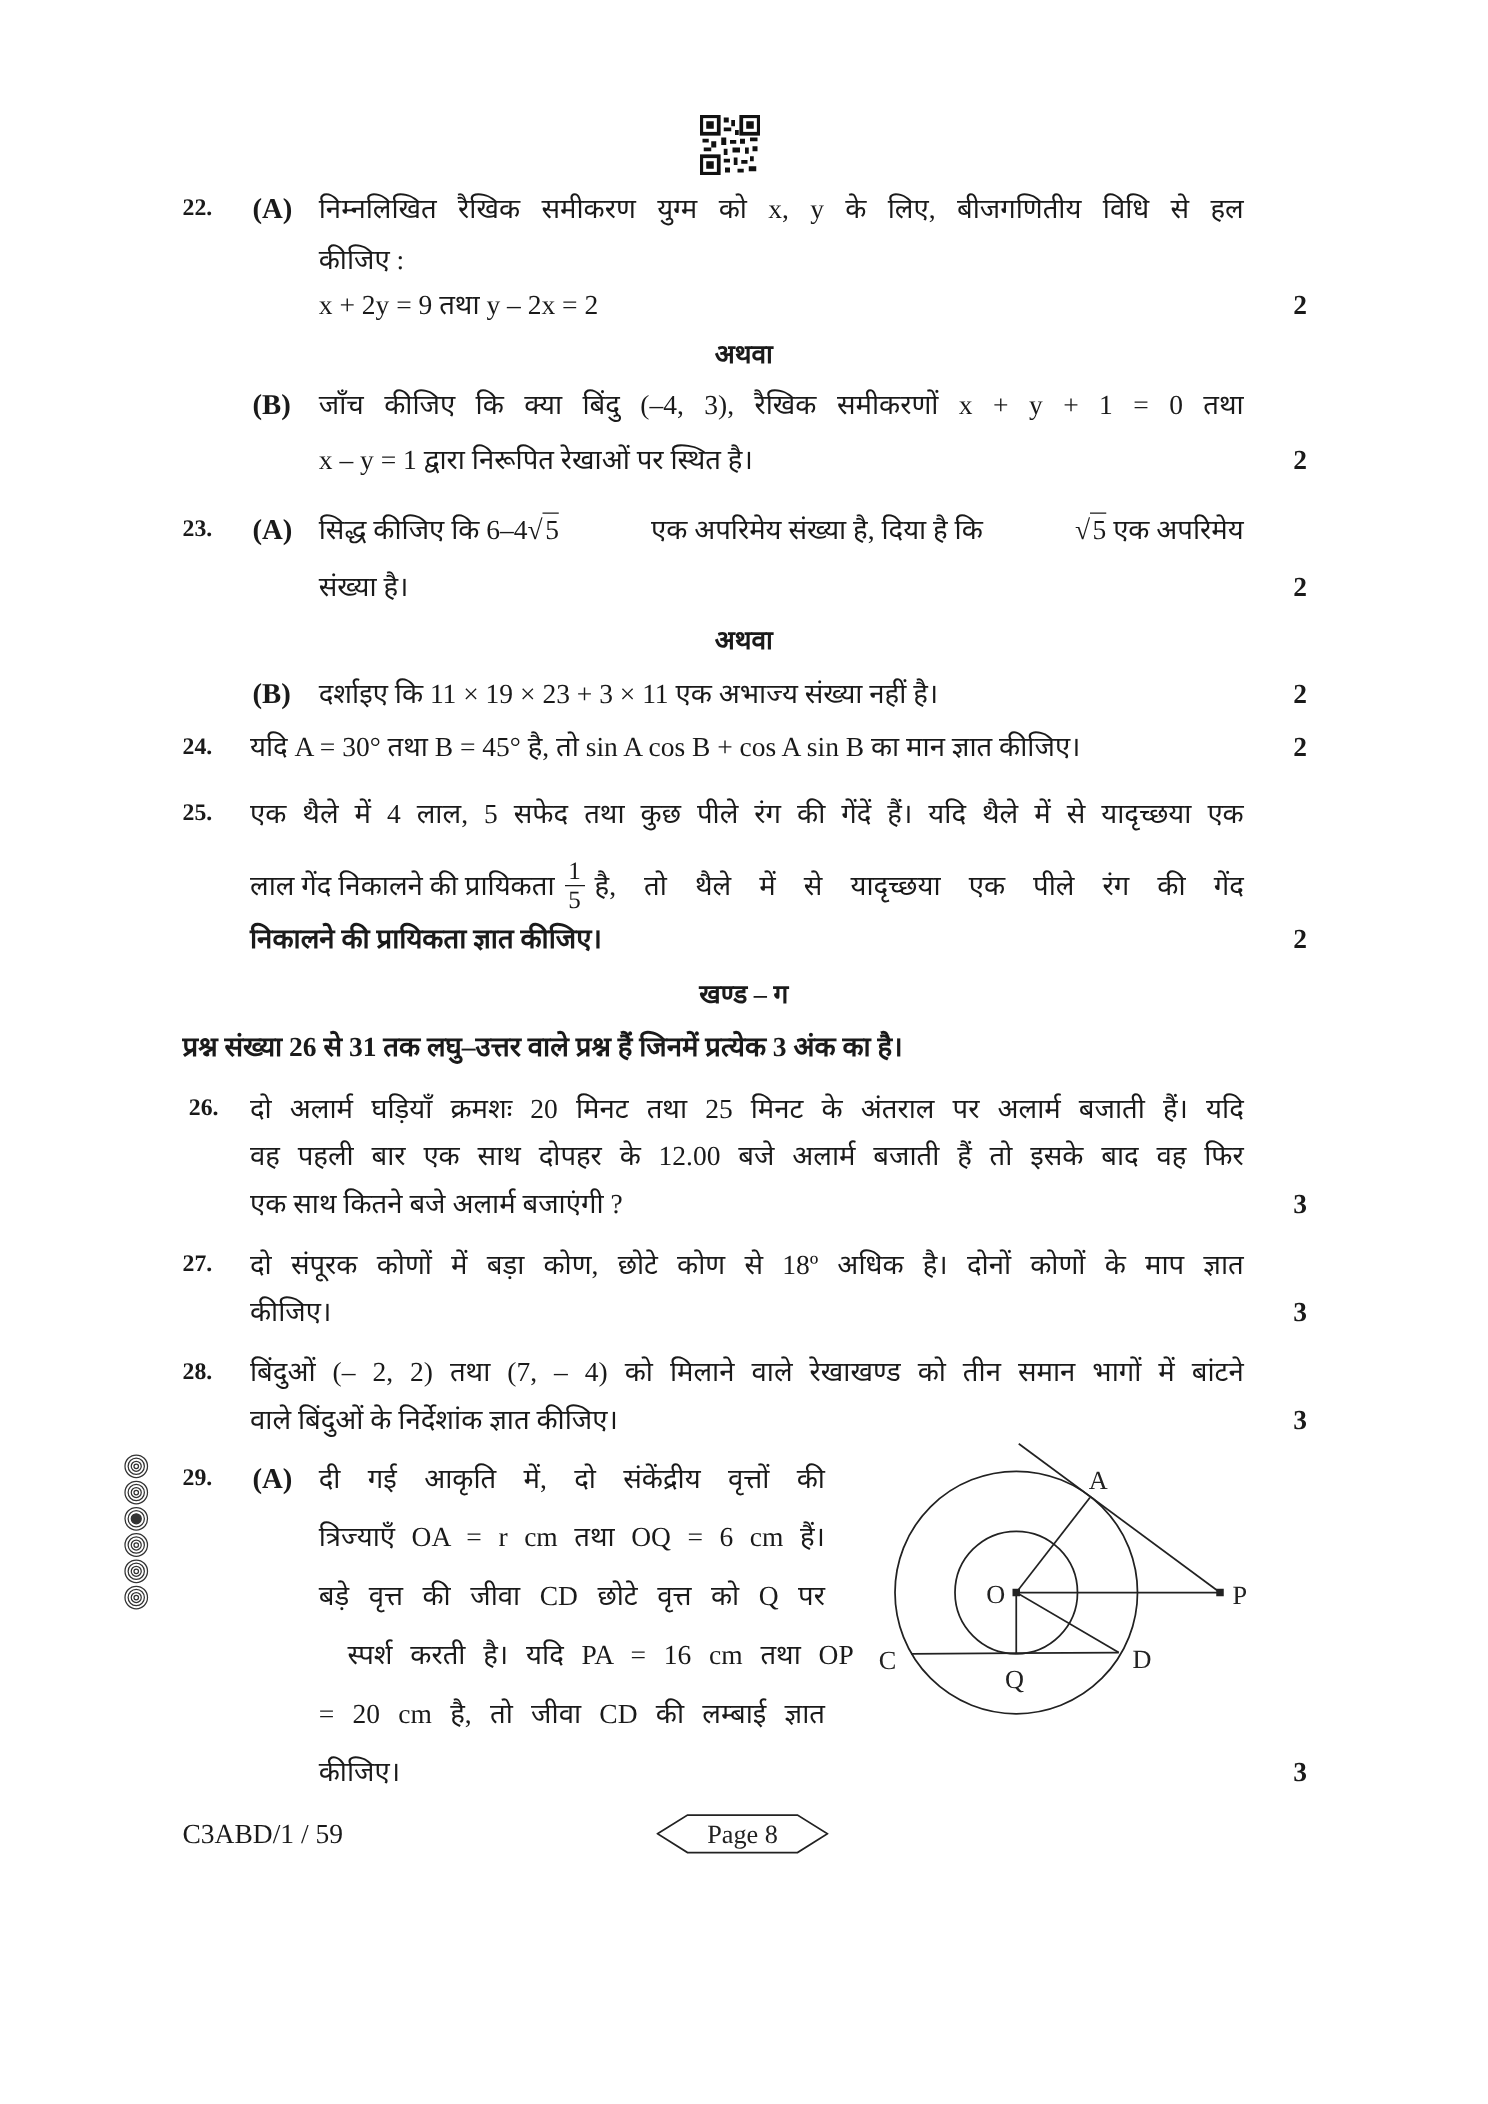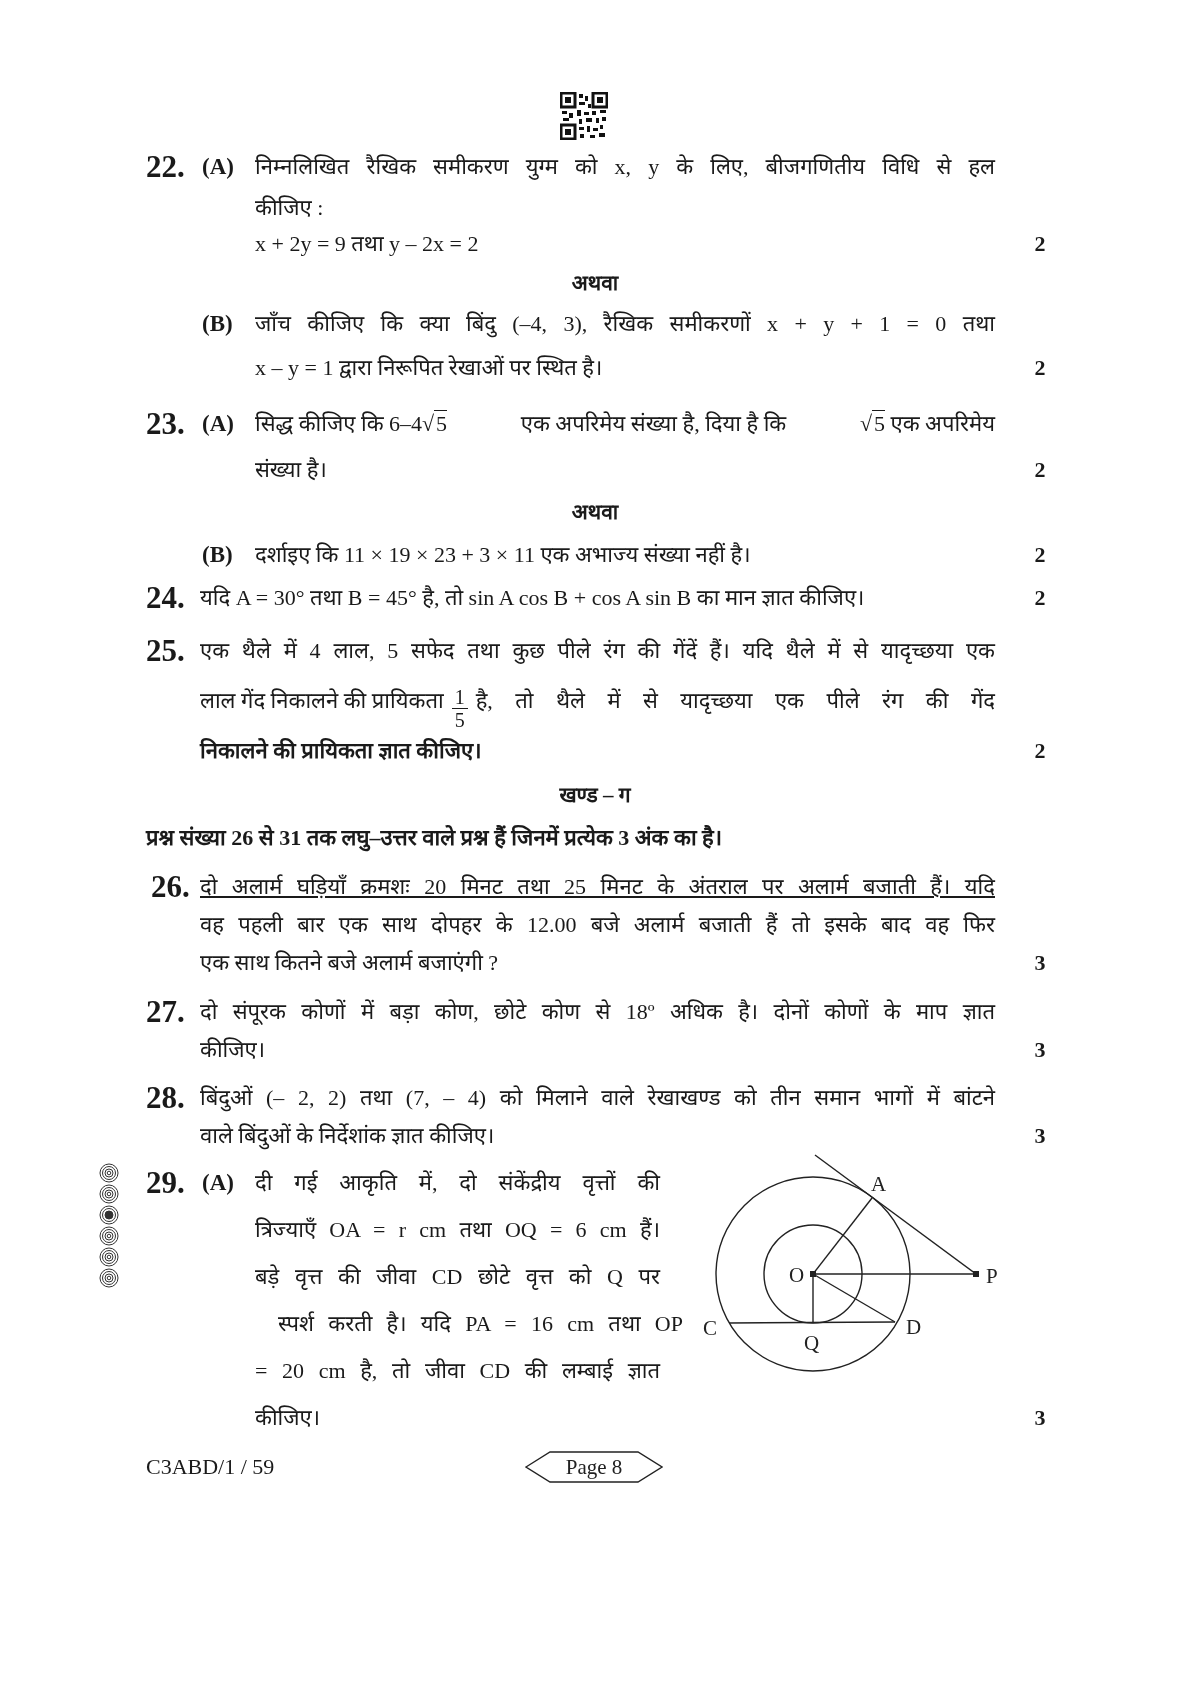--- a/index.html
+++ b/index.html
@@ -1,21 +1,21 @@
 <!DOCTYPE html>
 <html><head>
 <meta charset="utf-8">
 <style>
   html, body { margin: 0; padding: 0; background: #ffffff; }
   body { width: 1190px; height: 1683px; position: relative; overflow: hidden;
          font-family: "Liberation Serif", "DejaVu Serif", serif; color: #1a1a1a; }
   .abs { position: absolute; }
   .line { position: absolute; font-size: 22px; line-height: 30px; white-space: nowrap; }
   .just { text-align: justify; text-align-last: justify; }
-  .qnum { position: absolute; font-weight: bold; font-size: 31px; line-height: 30px; }
+  .qnum { position: absolute; font-weight: bold; font-size: 19px; line-height: 30px; }
   .part { position: absolute; font-weight: bold; font-size: 23px; line-height: 30px; }
   .mark { position: absolute; font-weight: bold; font-size: 22px; line-height: 30px; left: 1030px; width: 20px; text-align: center; }
   .center { position: absolute; left: 0; width: 1190px; text-align: center; font-weight: bold; font-size: 21px; line-height: 30px; }
   .bold { font-weight: bold; }
   i { font-style: italic; }
   .frac { display: inline-flex; flex-direction: column; align-items: center; vertical-align: middle; font-size: 20px; line-height: 22px; margin: 0 8px; }
   .frac .num { border-bottom: 1.4px solid #1a1a1a; padding: 0 3px; }
   .sqrt { border-top: 1.4px solid #1a1a1a; padding-left: 2px; }
   svg text { font-family: "Liberation Serif", "DejaVu Serif", serif; }
 </style>
@@ -85,36 +85,36 @@
 <div class="part" style="left:202px;top:540px;">(B)</div>
 <div class="line" style="left:255px;top:540px;">दर्शाइए कि 11 × 19 × 23 + 3 × 11 एक अभाज्य संख्या नहीं है।</div>
 <div class="mark" style="top:540px;">2</div>
 
 <div class="qnum" style="left:146px;top:583px;">24.</div>
 <div class="line" style="left:200px;top:583px;">यदि A = 30°  तथा B = 45° है, तो sin A cos B + cos A sin B का मान ज्ञात कीजिए।</div>
 <div class="mark" style="top:583px;">2</div>
 
 <div class="qnum" style="left:146px;top:636px;">25.</div>
 <div class="line just" style="left:200px;top:636px;width:795px;">एक थैले में 4 लाल, 5 सफेद तथा कुछ पीले रंग की गेंदें हैं। यदि थैले में से यादृच्छया एक</div>
-<div class="line" style="left:200px;top:686px;width:795px;display:flex;justify-content:space-between;">
+<div class="line" style="left:200px;top:686px;width:795px;display:flex;justify-content:space-between;align-items:center;">
   <span>लाल गेंद निकालने की प्रायिकता</span>
   <span class="frac">
     <span class="num">1</span>
     <span class="den">5</span>
   </span>
   <span style="flex:1;text-align:justify;text-align-last:justify;">है, तो थैले में से यादृच्छया एक पीले रंग की गेंद</span>
 </div>
 <div class="line" style="left:200px;top:736px;font-weight:bold;">निकालने की प्रायिकता ज्ञात कीजिए।</div>
 <div class="mark" style="top:736px;">2</div>
 
 <div class="center" style="top:780px;">खण्ड – ग</div>
 <div class="line bold" style="left:146px;top:823px;font-size:22px;">प्रश्न संख्या 26 से 31 तक लघु–उत्तर वाले प्रश्न हैं जिनमें प्रत्येक 3 अंक का है।</div>
 
 <div class="qnum" style="left:151px;top:872px;">26.</div>
-<div class="line just" style="left:200px;top:872px;width:795px;text-decoration:underline;">दो अलार्म घड़ियाँ क्रमशः 20 मिनट तथा 25 मिनट के अंतराल पर अलार्म बजाती हैं। यदि</div>
+<div class="line just" style="left:200px;top:872px;width:795px;">दो अलार्म घड़ियाँ क्रमशः 20 मिनट तथा 25 मिनट के अंतराल पर अलार्म बजाती हैं। यदि</div>
 <div class="line just" style="left:200px;top:910px;width:795px;">वह पहली बार एक साथ दोपहर के 12.00 बजे अलार्म बजाती हैं तो इसके बाद वह फिर</div>
 <div class="line" style="left:200px;top:948px;">एक साथ कितने बजे अलार्म बजाएंगी ?</div>
 <div class="mark" style="top:948px;">3</div>
 
 <div class="qnum" style="left:146px;top:997px;">27.</div>
 <div class="line just" style="left:200px;top:997px;width:795px;">दो संपूरक कोणों में बड़ा कोण, छोटे कोण से 18º अधिक है। दोनों कोणों के माप ज्ञात</div>
 <div class="line" style="left:200px;top:1035px;">कीजिए।</div>
 <div class="mark" style="top:1035px;">3</div>
 
 <div class="qnum" style="left:146px;top:1083px;">28.</div>

